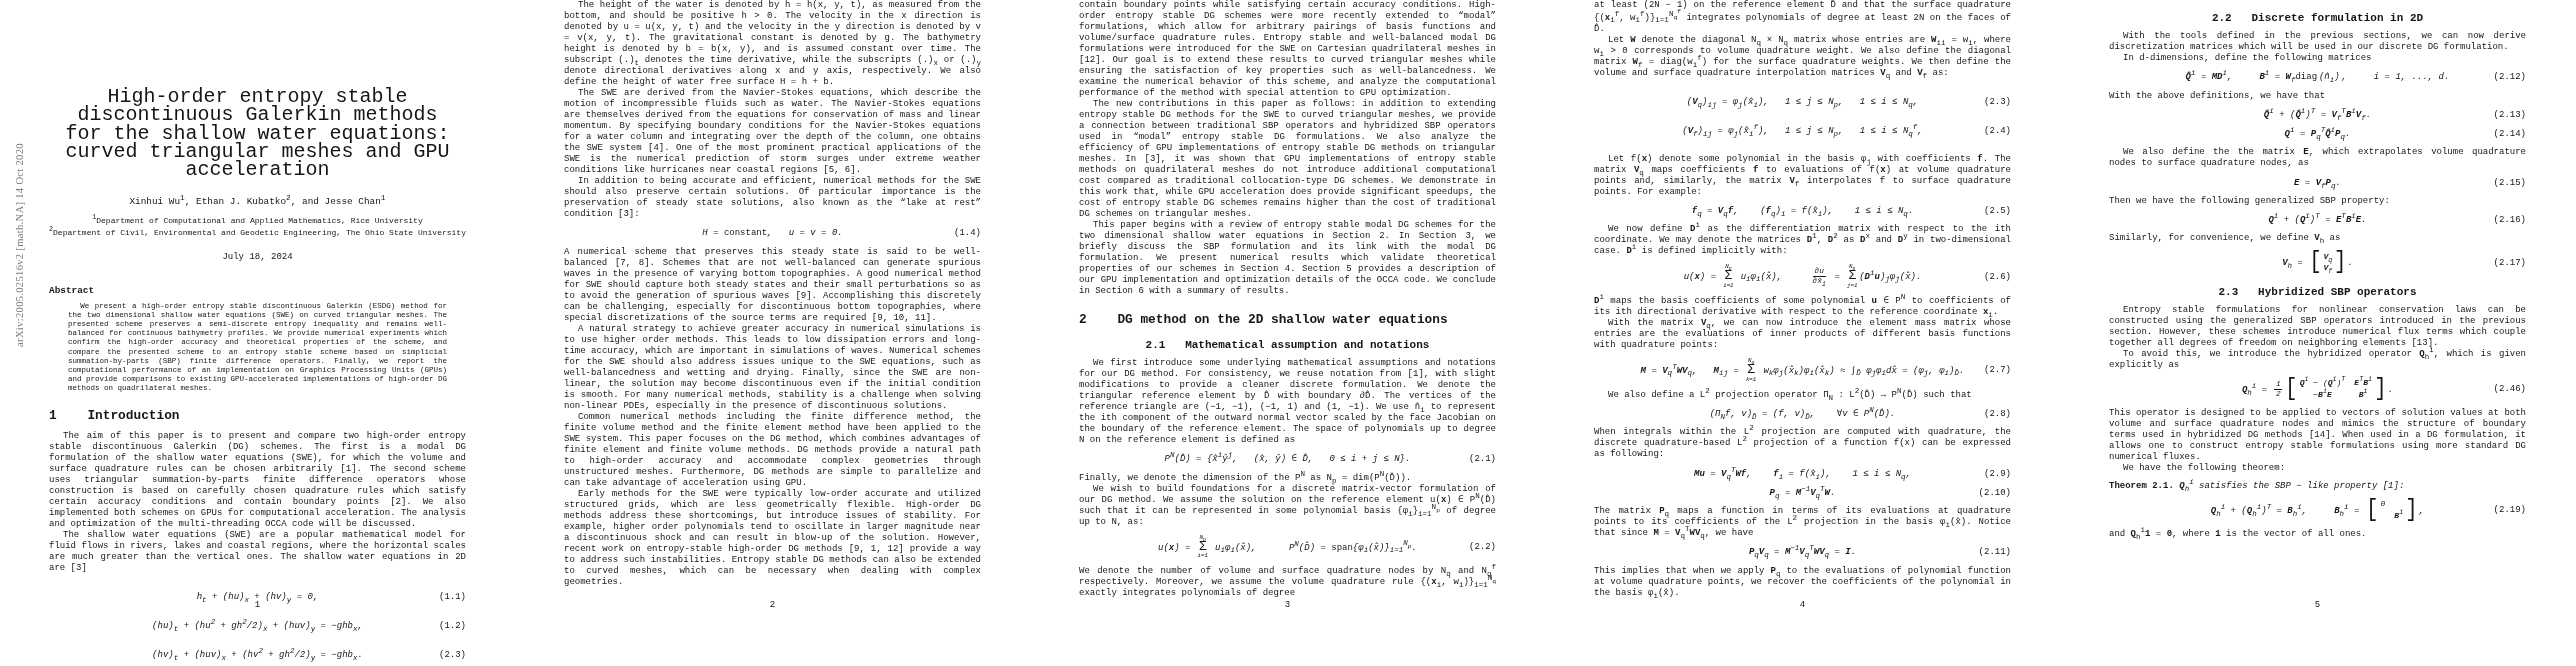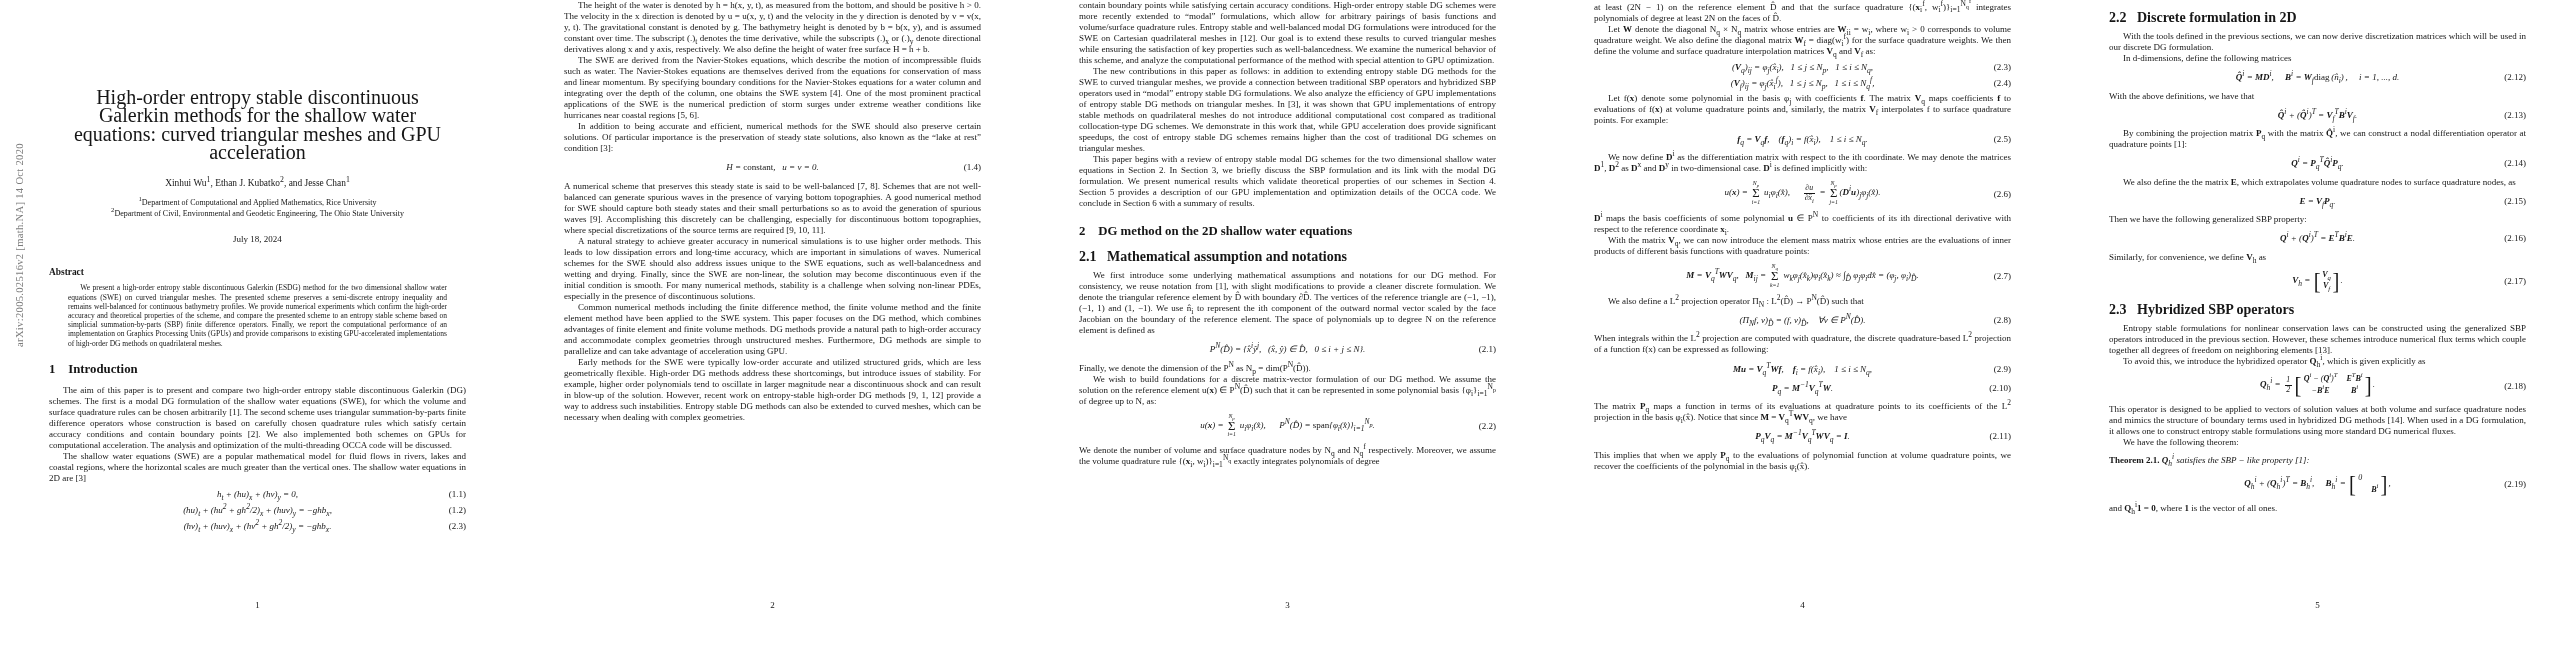--- a/index.html
+++ b/index.html
@@ -1,34 +1,34 @@
 <!DOCTYPE html>
 <html style="font-size:9px"><head>
 <meta charset="utf-8">
 <style>
   html,body{margin:0;padding:0;background:#ffffff;}
   .canvas{position:relative;width:2576px;height:667px;background:#ffffff;display:flex;flex-direction:row;overflow:hidden;}
   .page{width:515px;height:667px;position:relative;overflow:hidden;background:#ffffff;color:#161616;
-        font-family:Liberation Serif, serif;}
+        font-family:Liberation Mono, monospace;}
   .page-body{position:absolute;left:49px;right:49px;top:0;text-align:justify;font-size:9px;line-height:11px;}
   .blk{margin:0;}
   .para{text-indent:14px;}
   .para-flush{text-indent:0;}
   .title{margin-top:88px;font-size:20px;line-height:18.3px;text-align:center;text-indent:0;padding:0 14.5px;}
   .authors{margin-top:16.7px;margin-bottom:7.8px;font-size:9.4px;text-align:center;text-indent:0;}
   .affiliation{margin-top:0.6px;font-size:8px;line-height:11px;text-align:center;text-indent:0;}
   .date{margin-top:14.5px;font-size:9px;text-align:center;text-indent:0;}
   .abstract-head{margin-top:22px;font-weight:bold;font-size:9.4px;text-align:left;text-indent:0;}
   .abstract{margin:5.6px 19px 0 19px;font-size:7.5px;line-height:9.2px;text-indent:12.2px;}
   .section{margin:14.5px 0 7.2px 0;font-size:12.8px;line-height:15.6px;font-weight:bold;text-align:left;text-indent:0;}
-  .subsection{margin:12.2px 0 6.1px 0;font-size:14px;line-height:12.8px;font-weight:bold;text-align:left;text-indent:0;}
+  .subsection{margin:12.2px 0 6.1px 0;font-size:11px;line-height:12.8px;font-weight:bold;text-align:center;text-indent:0;}
   .equation{position:relative;margin:7.2px 0;text-align:center;font-style:italic;line-height:1.35;}
   .equation .eq-body{display:inline-block;padding:0 22px;}
   .equation .eq-num{position:absolute;right:0;top:50%;transform:translateY(-50%);font-style:normal;}
-  .eq-tight{margin:4px 0;}
+  .eq-tight{margin:17px 0;}
   .theorem{margin:6.7px 0;text-indent:0;}
   .theorem i{font-style:italic;}
   .rm{font-style:normal;}
   .sum{display:inline-flex;flex-direction:column;align-items:center;vertical-align:middle;line-height:1;margin:0 1.7px;font-style:normal;}
   .sum .lim{font-size:5.8px;font-style:italic;line-height:1;}
   .sum .sig{font-size:12.8px;line-height:1;}
   .frac{display:inline-flex;flex-direction:column;align-items:center;vertical-align:middle;line-height:1.15;margin:0 1.7px;font-size:7.8px;}
   .frac>span:first-child{border-bottom:0.6px solid #161616;padding:0 1.7px;}
   .frac>span:last-child{padding:0 1.7px;}
   .mtx{display:inline-flex;align-items:center;vertical-align:middle;margin:0 1.1px;}
@@ -137,21 +137,20 @@
         <div class="page-num">4</div>
       </div>
       <div class="page">
         <div class="page-body">
           <div class="blk subsection">2.2&nbsp;&nbsp;&nbsp;Discrete formulation in 2D</div>
           <div class="blk para">With the tools defined in the previous sections, we can now derive discretization matrices which will be used in our discrete DG formulation.</div>
           <div class="blk para">In d-dimensions, define the following matrices</div>
           <div class="blk equation"><span class="eq-body"><b>Q̂</b><sup>i</sup> = <b>M</b><b>D</b><sup>i</sup>, &nbsp;&nbsp;&nbsp;&nbsp;<b>B</b><sup>i</sup> = <b>W</b><sub>f</sub><span class="rm">diag</span> (n̂<sub>i</sub>) , &nbsp;&nbsp;&nbsp;&nbsp;i = 1, ..., d.</span><span class="eq-num">(2.12)</span></div>
           <div class="blk para-flush">With the above definitions, we have that</div>
           <div class="blk equation"><span class="eq-body"><b>Q̂</b><sup>i</sup> + (<b>Q̂</b><sup>i</sup>)<sup>T</sup> = <b>V</b><sub>f</sub><sup>T</sup><b>B</b><sup>i</sup><b>V</b><sub>f</sub>.</span><span class="eq-num">(2.13)</span></div>
-          <div class="blk para">By combining the projection matrix <b>P</b><sub>q</sub> with the matrix <b>Q̂</b><sup>i</sup>, we can construct a nodal differentiation operator at quadrature points [1]:</div>
           <div class="blk equation"><span class="eq-body"><b>Q</b><sup>i</sup> = <b>P</b><sub>q</sub><sup>T</sup><b>Q̂</b><sup>i</sup><b>P</b><sub>q</sub>.</span><span class="eq-num">(2.14)</span></div>
           <div class="blk para">We also define the the matrix <b>E</b>, which extrapolates volume quadrature nodes to surface quadrature nodes, as</div>
           <div class="blk equation"><span class="eq-body"><b>E</b> = <b>V</b><sub>f</sub><b>P</b><sub>q</sub>.</span><span class="eq-num">(2.15)</span></div>
           <div class="blk para-flush">Then we have the following generalized SBP property:</div>
           <div class="blk equation"><span class="eq-body"><b>Q</b><sup>i</sup> + (<b>Q</b><sup>i</sup>)<sup>T</sup> = <b>E</b><sup>T</sup><b>B</b><sup>i</sup><b>E</b>.</span><span class="eq-num">(2.16)</span></div>
           <div class="blk para-flush">Similarly, for convenience, we define <b>V</b><sub>h</sub> as</div>
           <div class="blk equation"><span class="eq-body"><b>V</b><sub>h</sub> = <span class="mtx">
                 <span class="br">[</span>
                 <span class="g1">
                   <span><b>V</b><sub>q</sub></span>
@@ -167,21 +166,21 @@
                 <span>2</span>
               </span><span class="mtx">
                 <span class="br">[</span>
                 <span class="g2">
                   <span><b>Q</b><sup>i</sup> − (<b>Q</b><sup>i</sup>)<sup>T</sup></span>
                   <span><b>E</b><sup>T</sup><b>B</b><sup>i</sup></span>
                   <span>−<b>B</b><sup>i</sup><b>E</b></span>
                   <span><b>B</b><sup>i</sup></span>
                 </span>
                 <span class="br">]</span>
-              </span>.</span><span class="eq-num">(2.18)</span></div>
+              </span>.</span><span class="eq-num">(2.46)</span></div>
           <div class="blk para-flush">This operator is designed to be applied to vectors of solution values at both volume and surface quadrature nodes and mimics the structure of boundary terms used in hybridized DG methods [14]. When used in a DG formulation, it allows one to construct entropy stable formulations using more standard DG numerical fluxes.</div>
           <div class="blk para">We have the following theorem:</div>
           <div class="blk theorem"><b>Theorem 2.1.</b> <i><b>Q</b><sub>h</sub><sup>i</sup> satisfies the SBP − like property [1]:</i></div>
           <div class="blk equation"><span class="eq-body"><b>Q</b><sub>h</sub><sup>i</sup> + (<b>Q</b><sub>h</sub><sup>i</sup>)<sup>T</sup> = <b>B</b><sub>h</sub><sup>i</sup>, &nbsp;&nbsp;&nbsp;&nbsp;<b>B</b><sub>h</sub><sup>i</sup> = <span class="mtx">
                 <span class="br">[</span>
                 <span class="g2">
                   <span>0</span>
                   <span>&nbsp;</span>
                   <span>&nbsp;</span>
                   <span><b>B</b><sup>i</sup></span>

